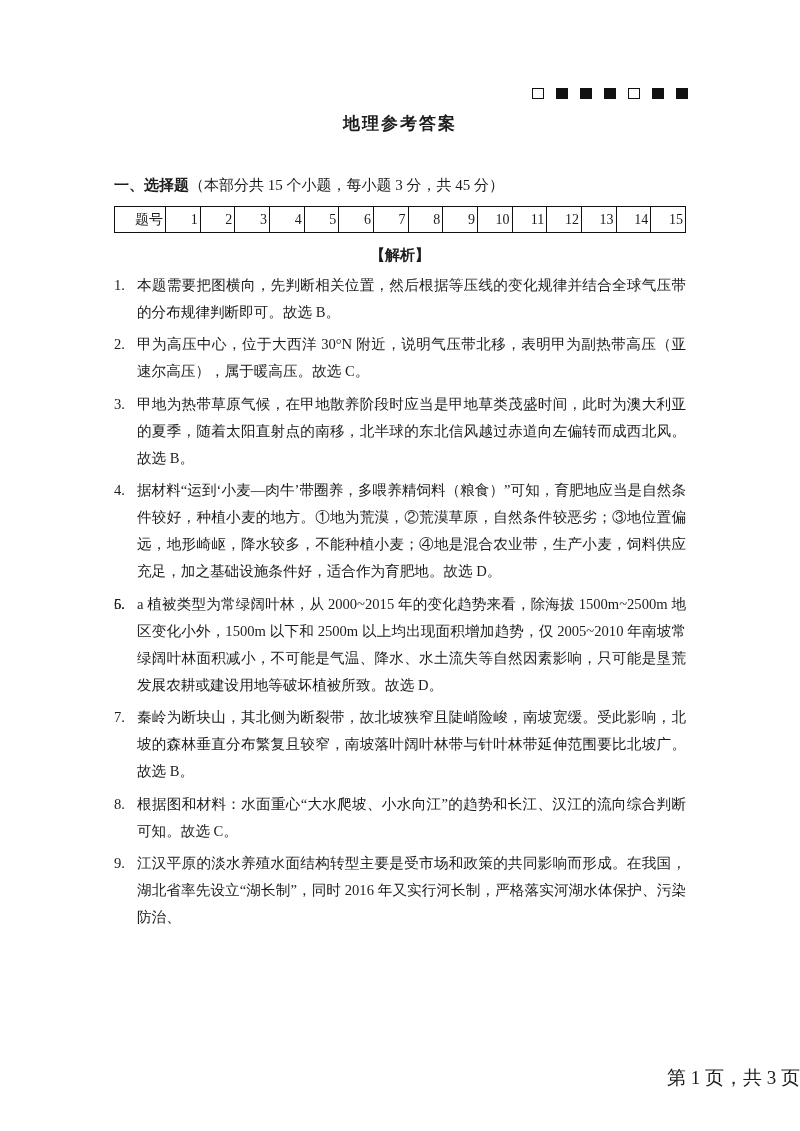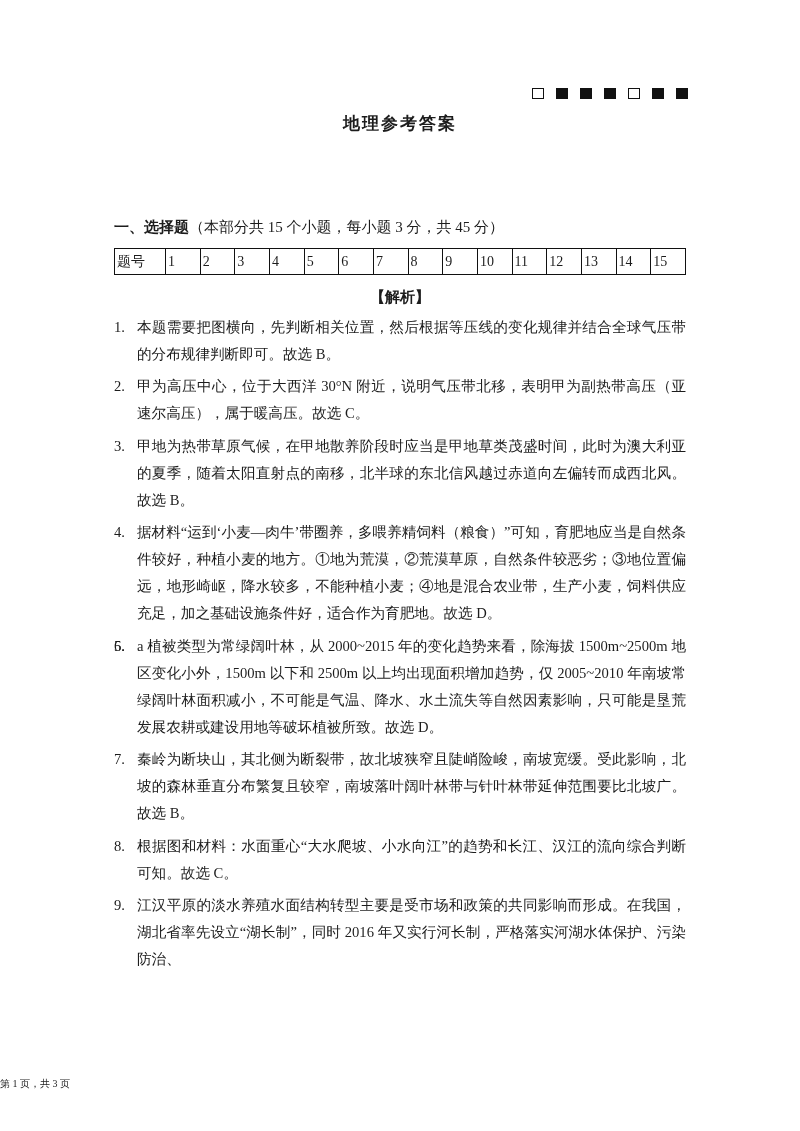--- a/index.html
+++ b/index.html
@@ -22,49 +22,49 @@
 
   
   .doc-title {
     position:absolute; top:112px; left:0; width:100%;
     text-align:center; font-size:17px; font-weight:bold;
     letter-spacing:2px; margin:0;
   }
 
   
   .content {
-    position:absolute; left:114px; top:176px; width:572px;margin-top:42px;
+    position:absolute; left:114px; top:176px; width:572px;
   }
 
   .section-heading { font-size:15px; margin:0 0 11px 0; }
   .section-heading .hp { font-weight:bold; }
 
   table.answer-table {
     width:100%; border-collapse:collapse; table-layout:fixed;
     border:1.6px solid #111;
     font-size:14px;
   }
   table.answer-table td {
-    border:1px solid #111; text-align:left; height:25px; padding:0 2px;
+    border:1px solid #111; text-align:right; height:25px; padding:0 2px;
   }
   table.answer-table td.row-label { width:46px; }
 
   .analysis-label { font-size:15px; font-weight:bold; margin:13px 0 7px 0;text-align:center; }
 
   .analysis-list { font-size:14.6px; }
   .item {
     position:relative; padding-left:23px;
     text-align:justify; line-height:1.86;
     margin-bottom:5px;
   }
   .item .num { position:absolute; left:0; top:0; }
 
   .footer {
     position:absolute; bottom:40px; left:0; width:100%;
-    text-align:left; font-size:10px;
+    text-align:right; font-size:19px;
   }
 </style>
 </head>
 <body>
 
 <div class="page">
 
   <div class="print-marks">
       <span class="mark outline"></span>
       <span class="mark"></span>

